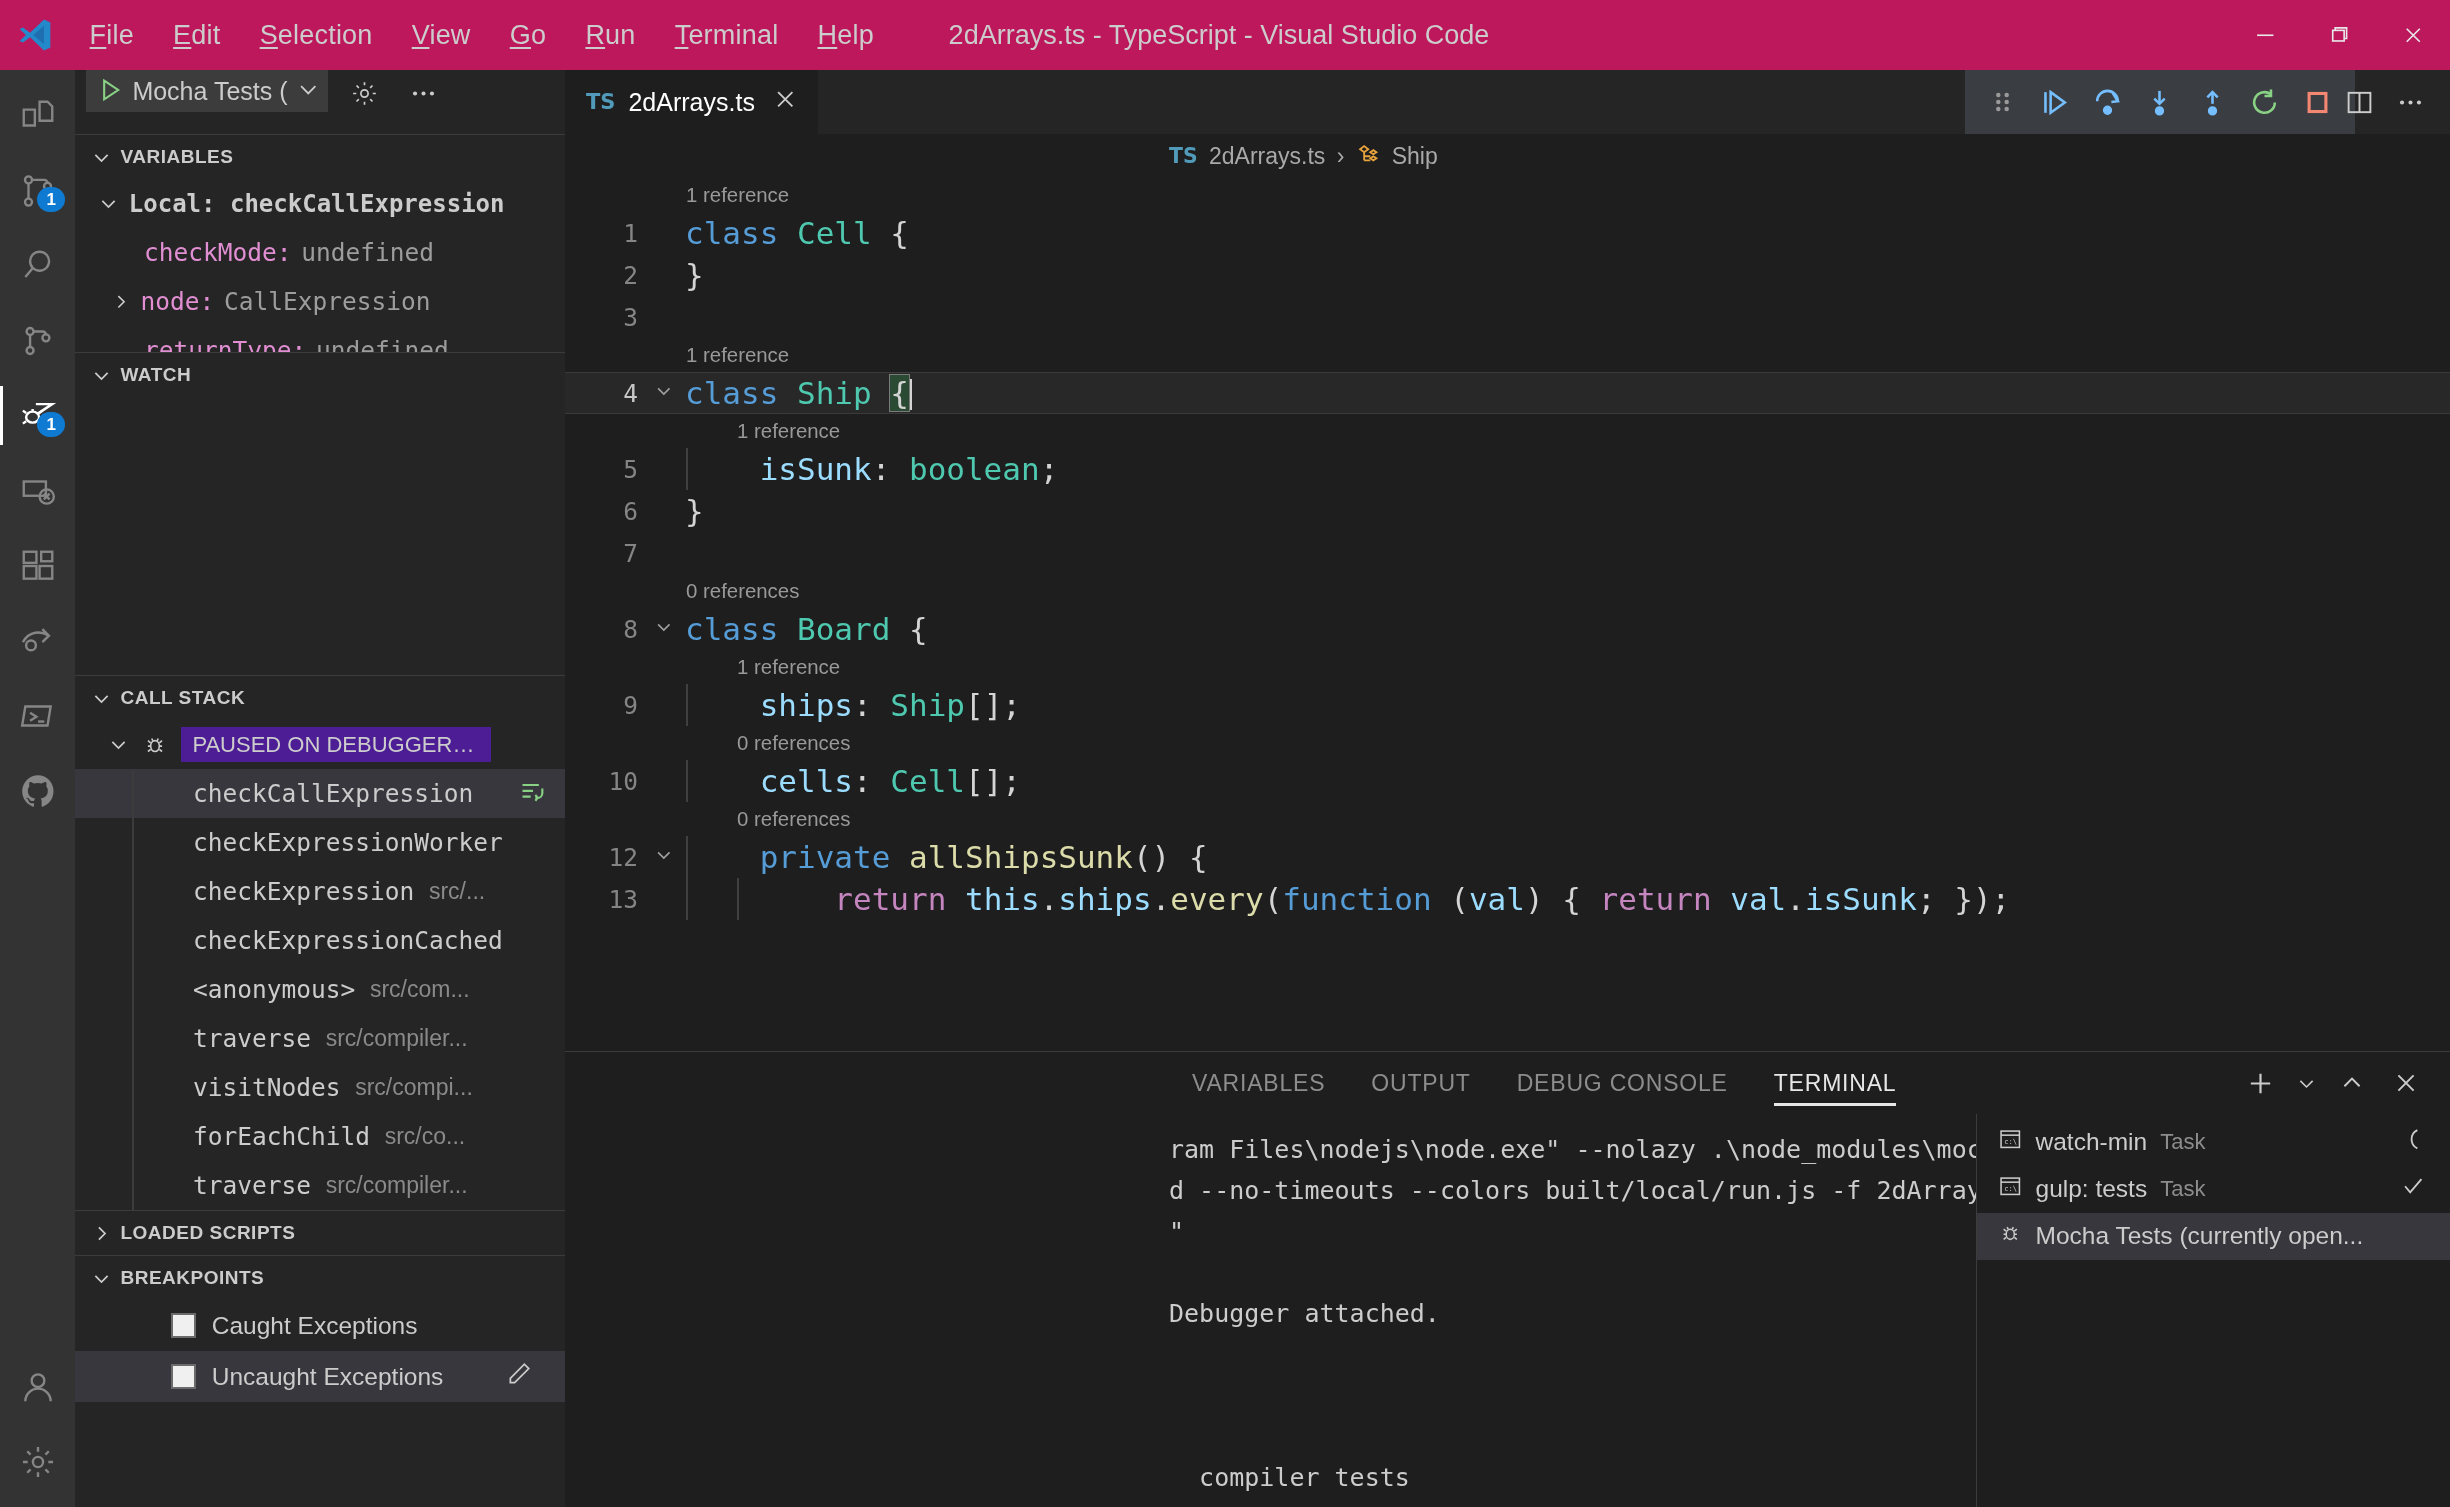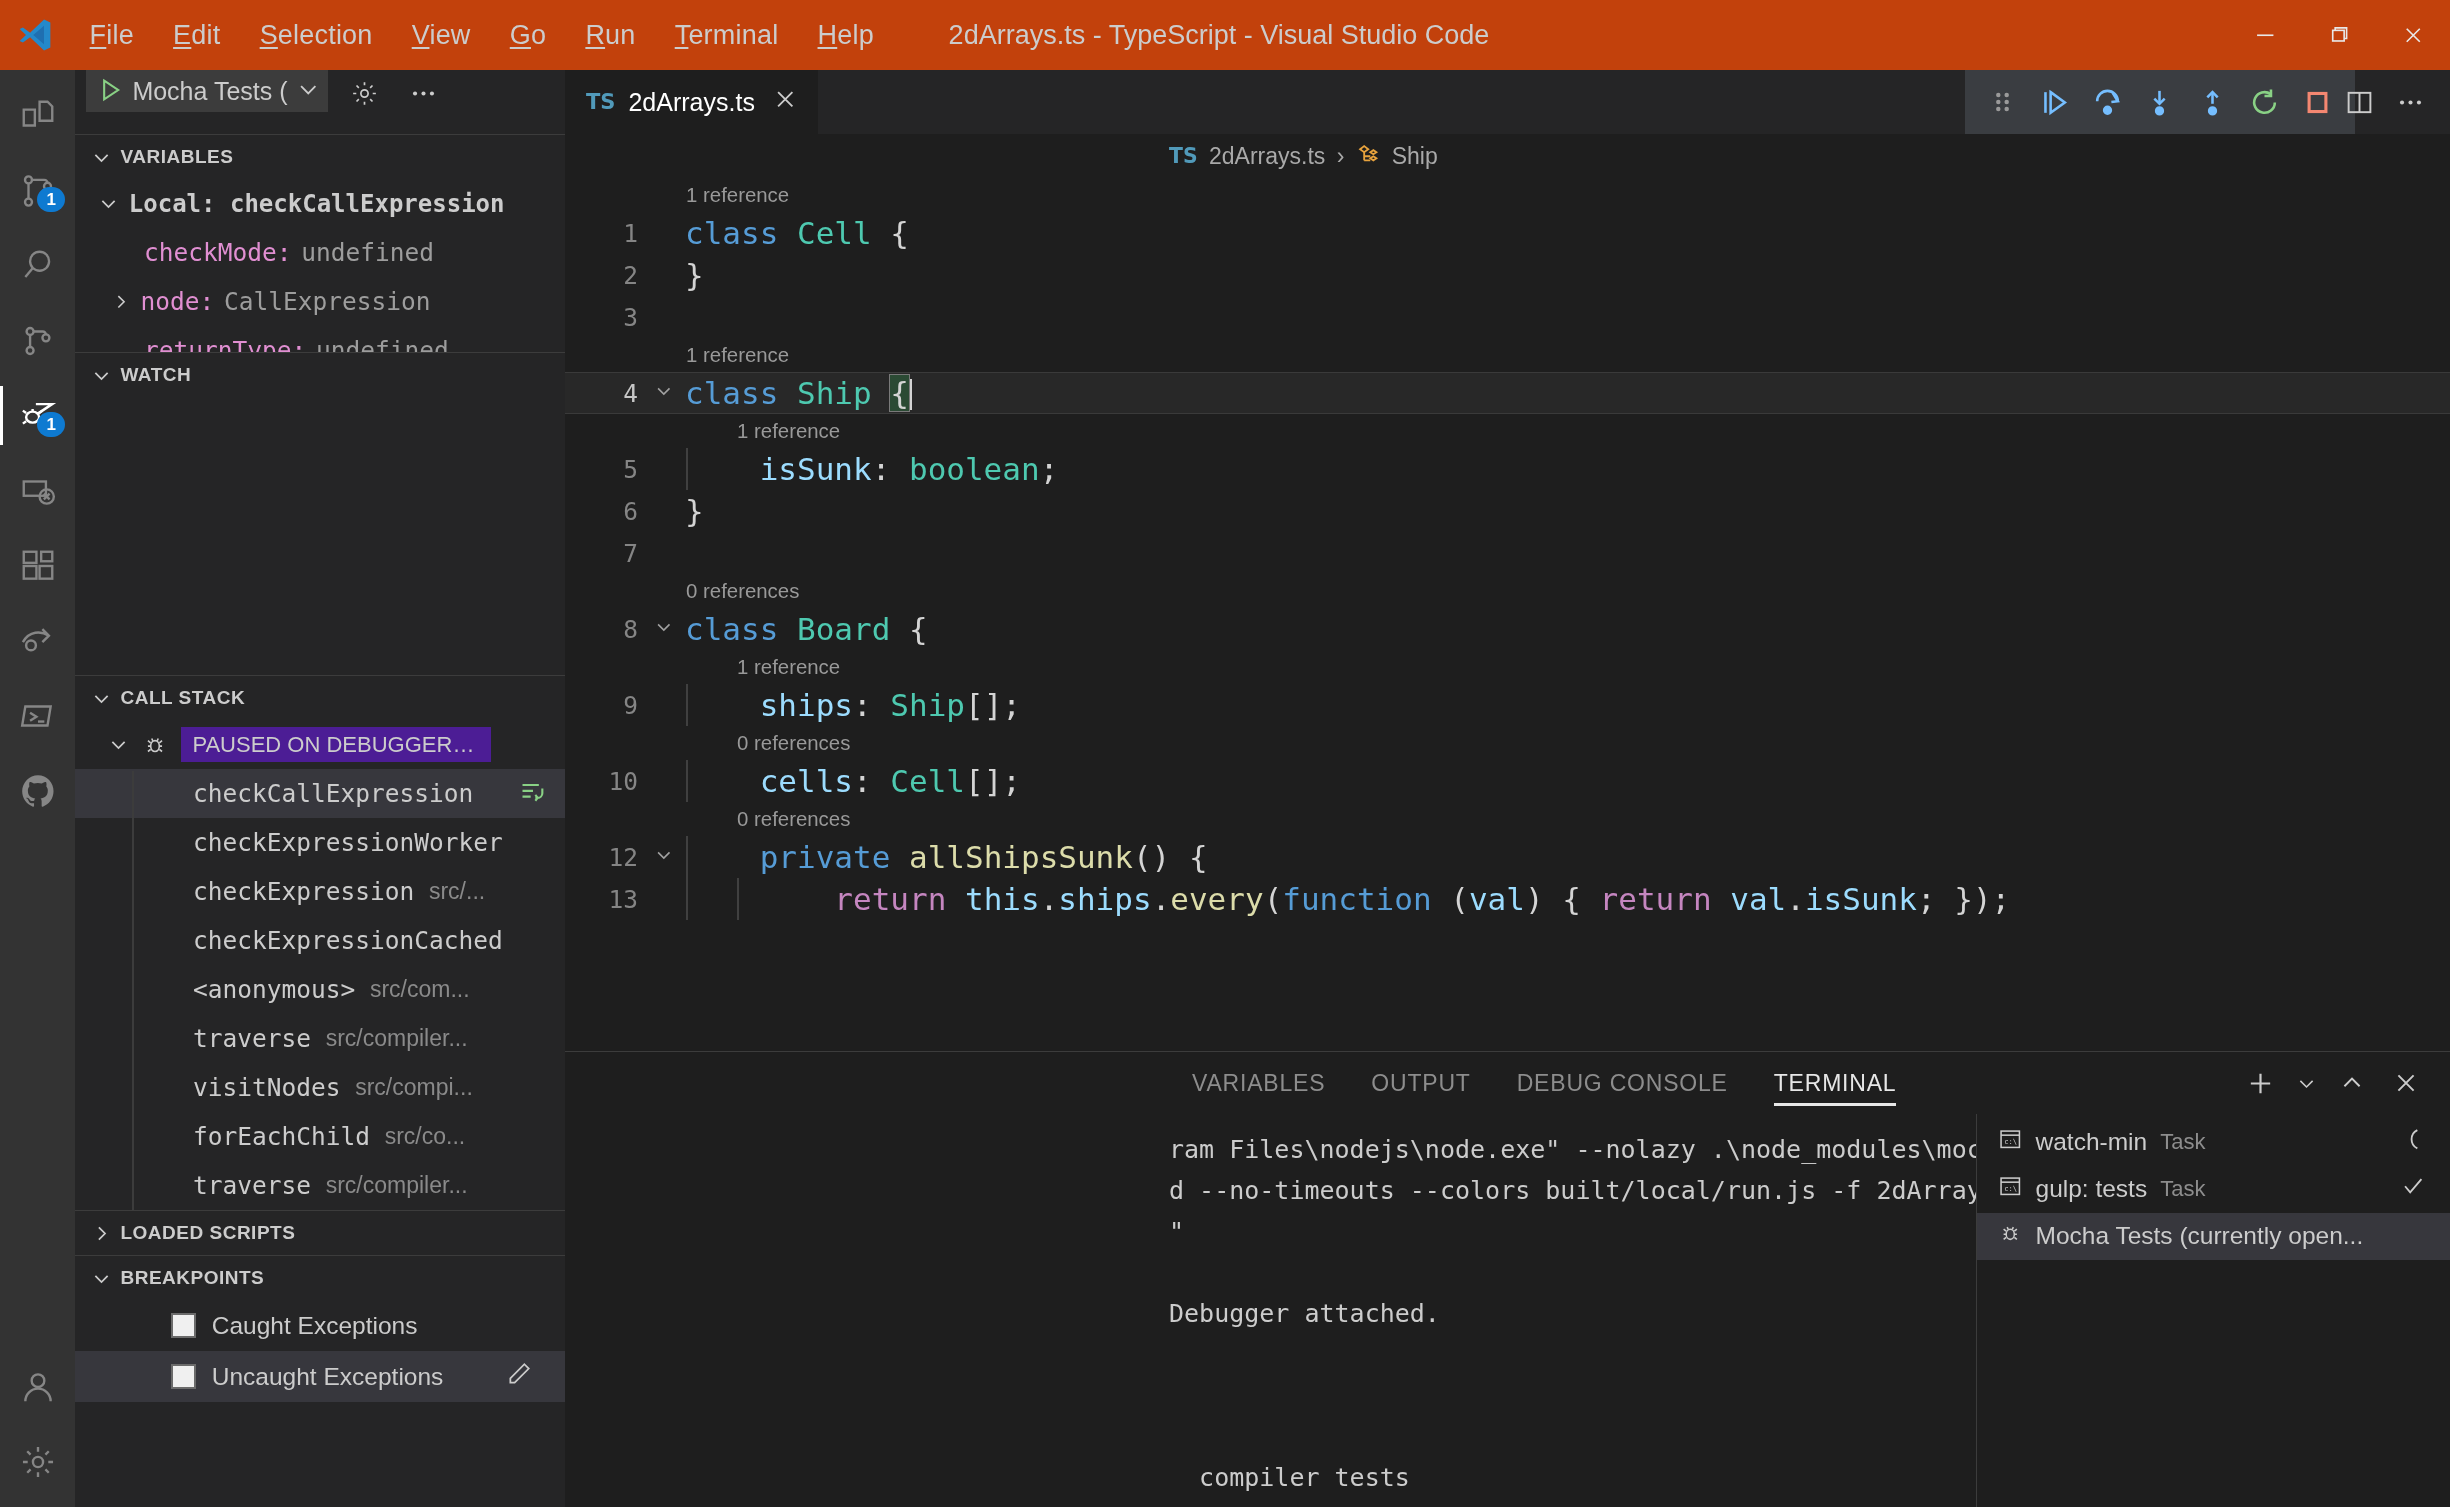--- a/index.html
+++ b/index.html
@@ -6,21 +6,21 @@
   html, body {
     width: 2450px; height: 1508px;
     background: #1e1e1e;
     font-family: "Liberation Sans", sans-serif;
     overflow: hidden;
   }
   .app { position: relative; width: 2450px; height: 1508px; display: flex; flex-direction: column; }
 
   
   .titlebar {
-    height: 70px; background: #c2410c; display: flex; align-items: center;
+    height: 70px; background: #be185d; display: flex; align-items: center;
     flex: 0 0 70px; position: relative;
   }
   .vscode-logo { width: 70px; height: 70px; display: flex; align-items: center; justify-content: center; }
   .menu { display: flex; align-items: center; gap: 0px; }
   .menu-item {
     color: #cccccc; font-size: 27px; padding: 6.5px 19.6px; letter-spacing: 0.2px;
     white-space: nowrap;
   }
   .menu-item u { text-decoration: underline; text-underline-offset: 3.3px; }
   .title-center {

